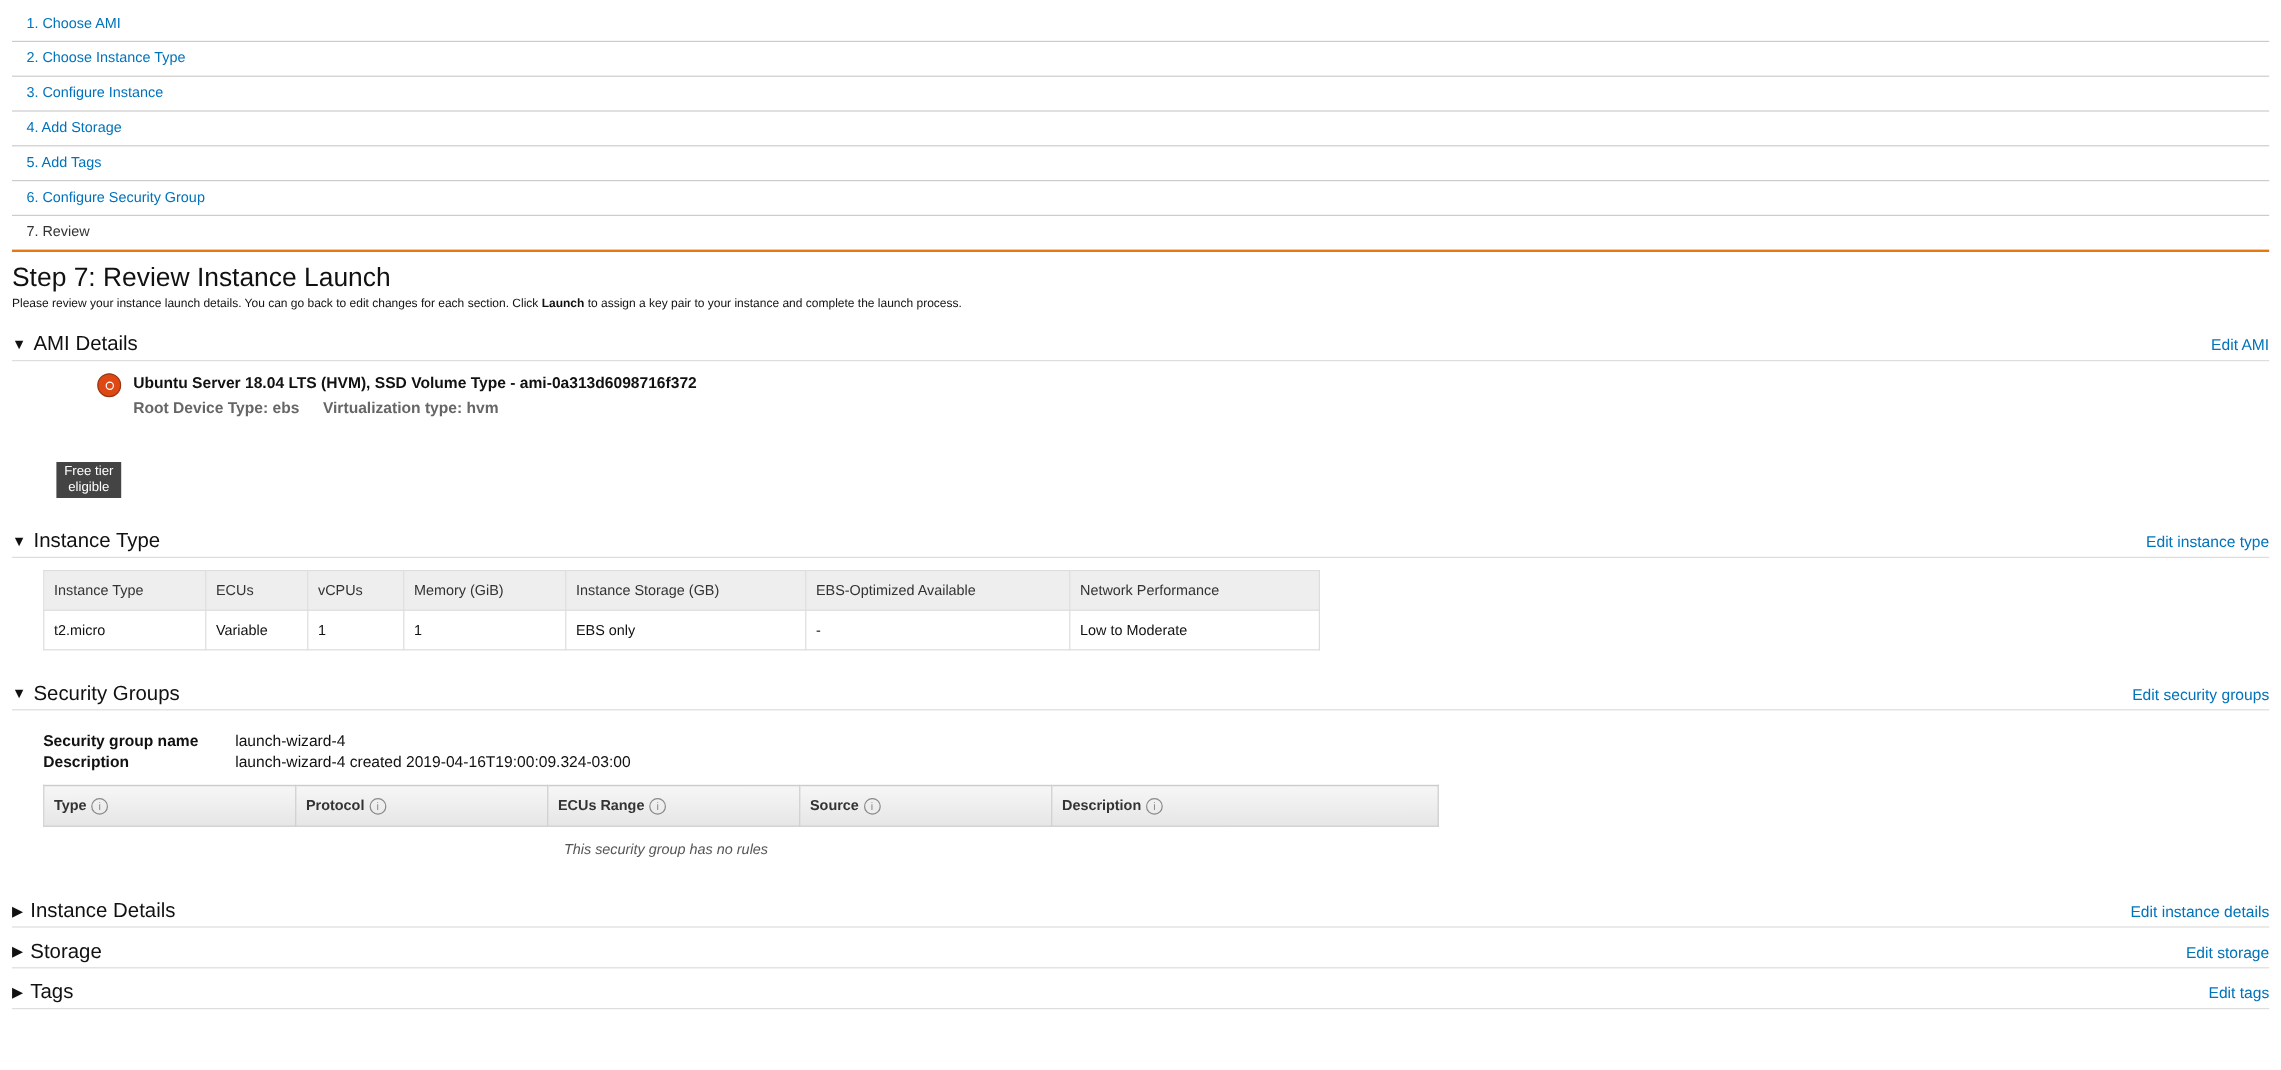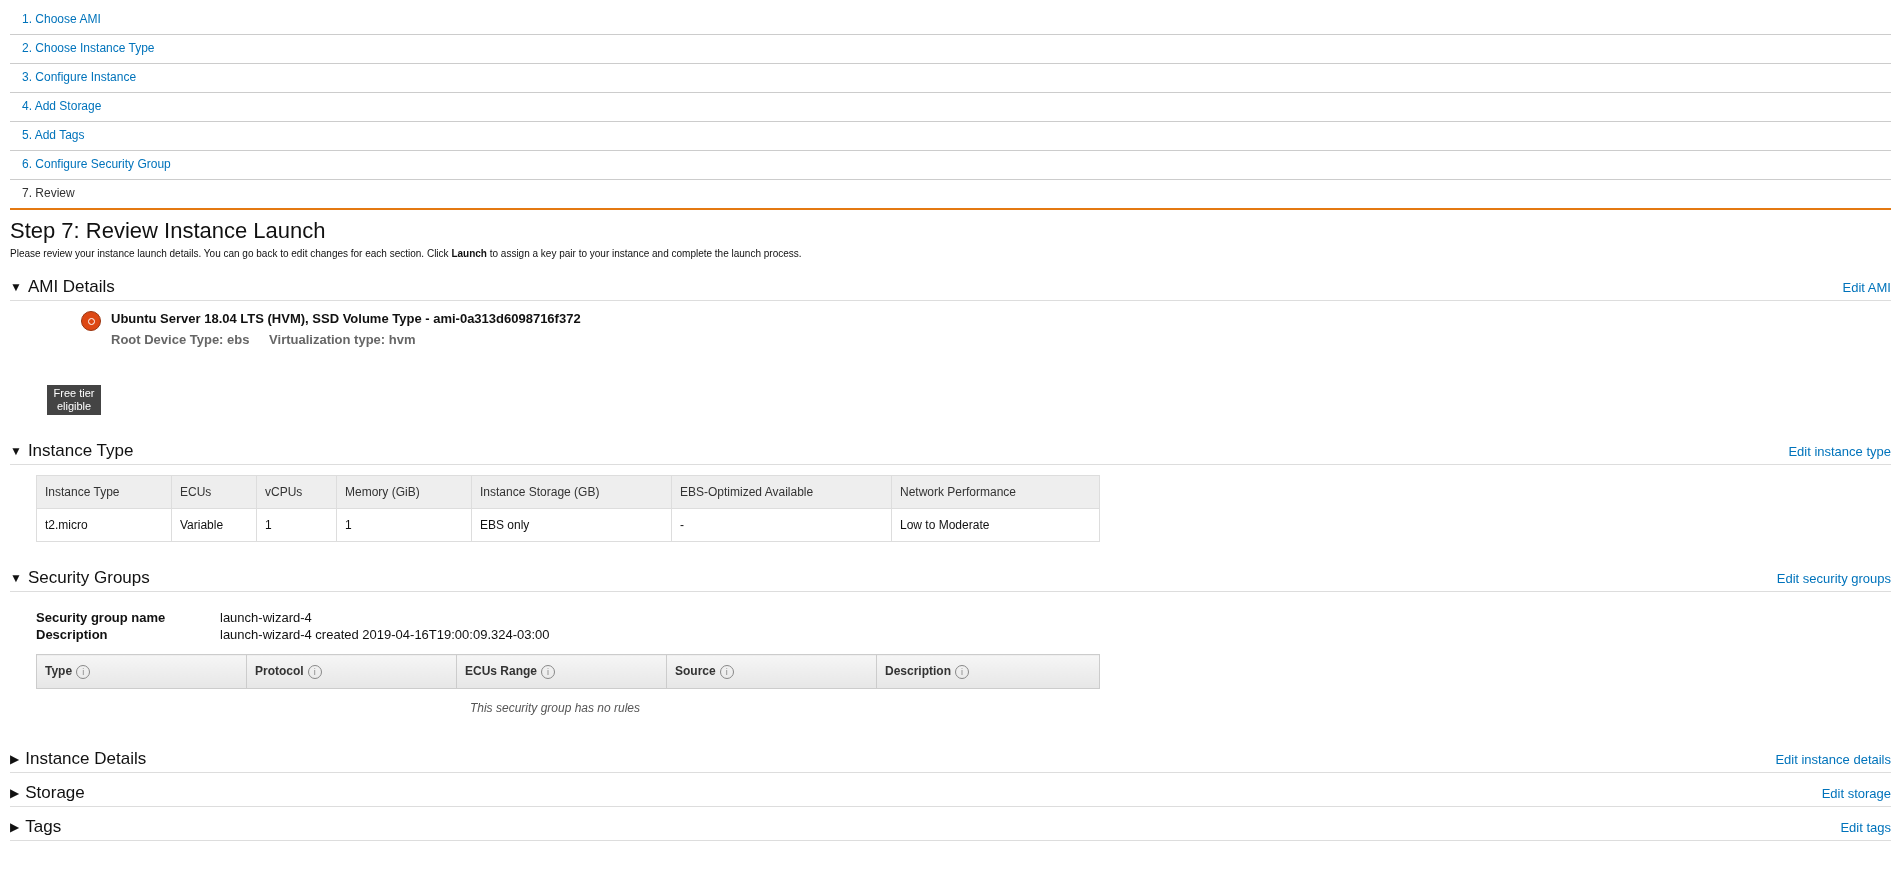--- a/index.html
+++ b/index.html
@@ -29,24 +29,24 @@
   .ami-title{font-weight:bold;font-size:13px;margin-bottom:6px;}
   .ami-desc{font-size:12px;color:#333;margin-bottom:6px;}
   .ami-meta{font-size:13px;color:#666;font-weight:bold;}
   .ami-meta span{margin-right:16px;}
   
   table.data{border-collapse:collapse;margin-top:10px;margin-left:26px;width:1064px;}
   table.data th,table.data td{border:1px solid #ddd;padding:9px 8px;text-align:left;font-size:12px;font-weight:normal;}
   table.data th{background:#eee;color:#333;}
   
   .sg-details{margin:18px 0 12px 26px;font-size:13px;}
-  .sg-details .row{display:flex;margin-bottom:2px;gap:24px;}
+  .sg-details .row{display:flex;margin-bottom:2px;}
   .sg-details .label{width:160px;font-weight:bold;}
   
-  table.rules{border-collapse:collapse;margin-left:26px;width:1064px;margin-bottom:6px;}
+  table.rules{border-collapse:collapse;margin-left:26px;width:1163px;margin-bottom:6px;}
   table.rules th{background:linear-gradient(#f6f6f6,#e6e6e6);border:1px solid #ccc;padding:9px 8px;text-align:left;font-size:12px;color:#333;font-weight:bold;}
   .info-icon{display:inline-block;width:12px;height:12px;border:1px solid #888;border-radius:50%;font-size:9px;line-height:12px;text-align:center;color:#888;margin-left:4px;font-weight:normal;font-style:normal;}
   .no-rules{font-style:italic;color:#555;text-align:center;margin:12px 0 8px 0;font-size:12px;width:1090px;}
   
   .footer{border-top:1px solid #e4e4e4;margin-top:100px;padding-top:10px;display:flex;justify-content:flex-end;align-items:center;gap:8px;}
   .btn{padding:6px 14px;font-size:13px;border-radius:3px;cursor:pointer;border:1px solid;}
   .btn-cancel{background:none;border:none;color:#0073bb;padding:6px 10px;text-align:right;}
   .btn-prev{background:#f0f0f0;border-color:#ccc;color:#333;}
   .btn-launch{background:#0073bb;border-color:#005b94;color:#fff;font-weight:bold;}
   .gap16{height:16px;}

